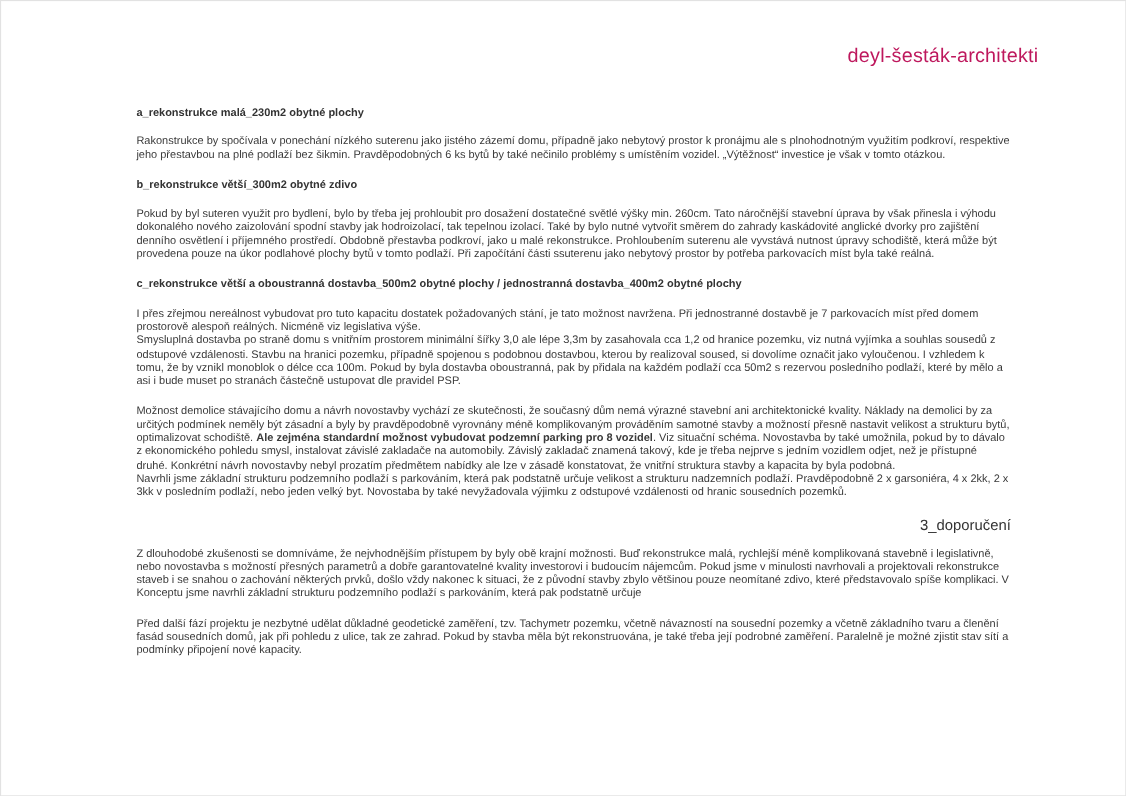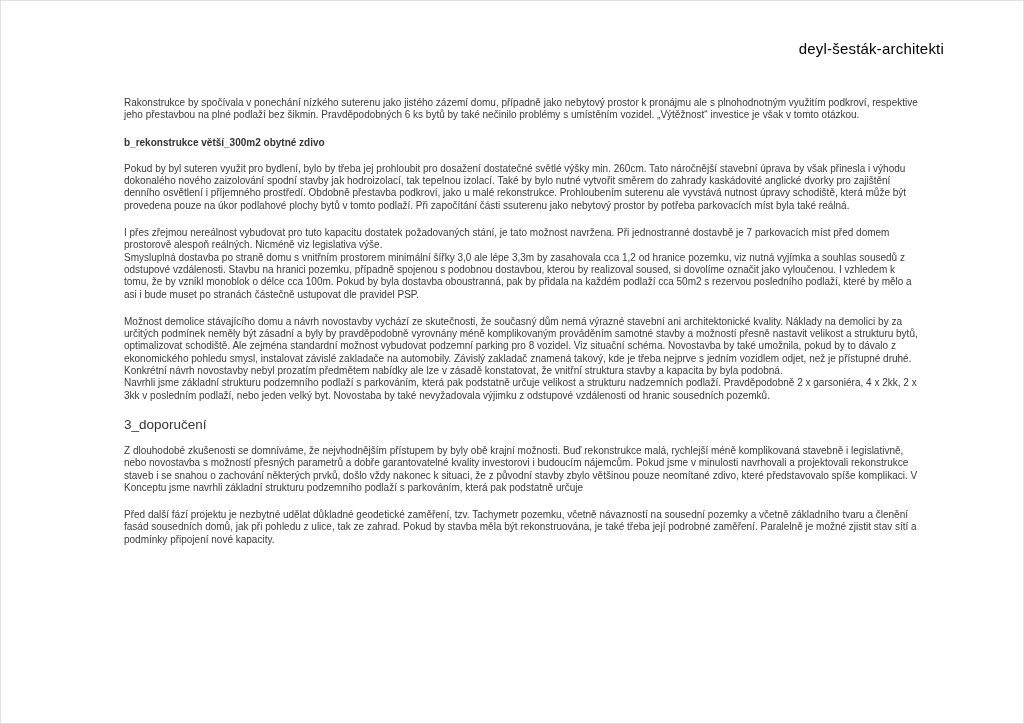--- a/index.html
+++ b/index.html
@@ -15,23 +15,23 @@
   .page {
     position: absolute;
     inset: 0;
     background: #ffffff;
     border: 1px solid #e2e2e2;
   }
   .logo {
     position: absolute;
     top: 39px;
     right: 79px;
-    font-size: 15px;
+    font-size: 18px;
     letter-spacing: 0.2px;
-    color: #000000;
+    color: #be185d;
     font-weight: 400;
   }
   .content {
     position: absolute;
     left: 123px;
     top: 96px;
     width: 795px;
     font-size: 10px;
     line-height: 12.3px;
   }
@@ -47,42 +47,45 @@
     margin: 0 0 15px 0;
     color: #3a3a3a;
   }
   .content section { margin: 0; }
   .rec-heading {
     font-size: 13.5px;
     line-height: 16px;
     font-weight: 400;
     color: #333333;
     margin: 7px 0 12px 0;
+    text-align: right;
   }
-  .bold { font-weight: 400; }
+  .bold { font-weight: 700; }
 </style>
 </head>
 <body style="color: rgb(58, 58, 58); background: rgb(255, 255, 255);">
 
 <div class="page">
 
   <div class="logo">deyl-šesták-architekti</div>
 
   <div class="content">
 
     <section>
+      <h2>a_rekonstrukce malá_230m2 obytné plochy</h2>
       <p>Rakonstrukce by spočívala v ponechání nízkého suterenu jako jistého zázemí domu, případně jako nebytový prostor k pronájmu ale s plnohodnotným využitím podkroví, respektive jeho přestavbou na plné podlaží bez šikmin. Pravděpodobných 6 ks bytů by také nečinilo problémy s umístěním vozidel. „Výtěžnost“ investice je však v tomto otázkou.</p>
     </section>
 
     <section>
       <h2>b_rekonstrukce větší_300m2  obytné zdivo</h2>
       <p>Pokud by byl suteren využit pro bydlení, bylo by třeba jej prohloubit pro dosažení dostatečné světlé výšky min. 260cm. Tato náročnější stavební úprava by však přinesla i výhodu dokonalého nového zaizolování spodní stavby jak hodroizolací, tak tepelnou izolací. Také by bylo nutné vytvořit směrem do zahrady kaskádovité anglické dvorky pro zajištění denního osvětlení i příjemného prostředí. Obdobně přestavba podkroví, jako u malé rekonstrukce. Prohloubením suterenu ale vyvstává nutnost úpravy schodiště, která může být provedena pouze na úkor podlahové plochy bytů v tomto podlaží. Při započítání části ssuterenu jako nebytový prostor by potřeba parkovacích míst byla také reálná.</p>
     </section>
 
     <section>
+      <h2>c_rekonstrukce větší a oboustranná dostavba_500m2 obytné plochy / jednostranná dostavba_400m2 obytné plochy</h2>
       <p>I přes zřejmou nereálnost vybudovat pro tuto kapacitu dostatek požadovaných stání, je tato možnost navržena. Při jednostranné dostavbě je 7 parkovacích míst před domem prostorově alespoň reálných. Nicméně viz legislativa výše.
 Smysluplná dostavba po straně domu s vnitřním prostorem minimální šířky 3,0 ale lépe 3,3m by zasahovala cca 1,2 od hranice pozemku, viz nutná vyjímka a souhlas sousedů z odstupové vzdálenosti. Stavbu na hranici pozemku, případně spojenou s podobnou dostavbou, kterou by realizoval soused, si dovolíme označit jako vyloučenou. I vzhledem k tomu, že by vznikl monoblok o délce cca 100m. Pokud by byla dostavba oboustranná, pak by přidala na každém podlaží cca 50m2 s rezervou posledního podlaží, které by mělo a asi i bude muset po stranách částečně ustupovat dle pravidel PSP.</p>
     </section>
 
     <section>
       <p><span>Možnost demolice stávajícího domu a návrh novostavby vychází ze skutečnosti, že současný dům nemá výrazné stavební ani architektonické kvality. Náklady na demolici by za určitých podmínek neměly být zásadní a byly by pravděpodobně vyrovnány méně komplikovaným prováděním samotné stavby a možností přesně nastavit velikost a strukturu bytů, optimalizovat schodiště. </span><span class="bold">Ale zejména standardní možnost vybudovat podzemní parking pro 8 vozidel</span><span>. Viz situační schéma. Novostavba by také umožnila, pokud by to dávalo z ekonomického pohledu smysl, instalovat závislé zakladače na automobily. Závislý zakladač znamená takový, kde je třeba nejprve s jedním vozidlem odjet, než je přístupné druhé. Konkrétní návrh novostavby nebyl prozatím předmětem nabídky ale lze v zásadě konstatovat, že vnitřní struktura stavby a kapacita by byla podobná.
 Navrhli jsme základní strukturu podzemního podlaží s parkováním, která pak podstatně určuje velikost a strukturu nadzemních podlaží. Pravděpodobně 2 x garsoniéra,  4 x 2kk, 2 x 3kk v posledním podlaží, nebo jeden velký byt. Novostaba by také nevyžadovala výjimku z odstupové vzdálenosti od hranic sousedních pozemků.</span></p>
     </section>
 
     <section>

